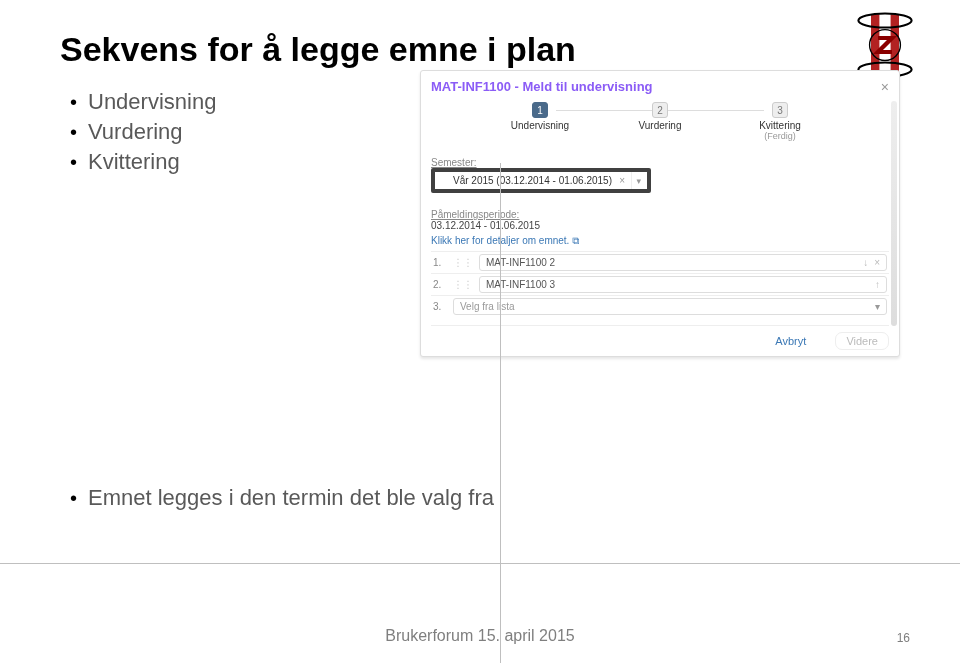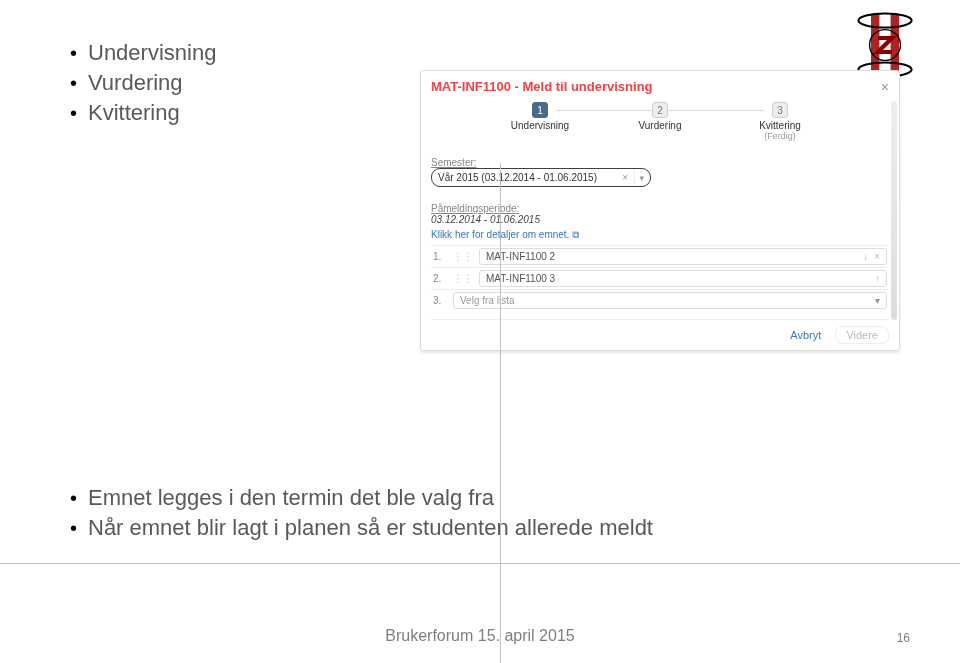--- a/index.html
+++ b/index.html
@@ -59,21 +59,21 @@
       border: 1px solid #ddd;
       border-radius: 3px;
       font-size: 11px;
       color: #555;
       padding: 8px 10px 6px 10px;
       box-shadow: 0 2px 3px rgba(0,0,0,0.1);
     }
     .dlg-title {
       font-size: 13px;
       font-weight: bold;
-      color: #ef4444;
+      color: #8b5cf6;
       margin-bottom: 8px;
     }
     .close-x {
       position: absolute;
       top: 8px;
       right: 10px;
       color: #999;
       cursor: pointer;
       font-size: 14px;
     }
@@ -110,23 +110,23 @@
       position: absolute;
       top: 8px;
       left: 125px;
       right: 125px;
       height: 1px;
       background: #ddd;
       z-index: 0;
     }
     .lbl-small { color: #888; font-size: 10px; margin-top: 16px; display: block; text-decoration: underline; }
     .input-box {
-      border: 1px solid #404040;
-      border-radius: 9px;
-      padding: 3px 6px;
+      border: 4px solid #404040;
+      border-radius: 2px;
+      padding: 3px 18px;
       display: inline-block;
       min-width: 220px;
       color: #333;
       font-size: 10px;
       background: #fff;
       position: relative;
     }
     .input-close {
       position: absolute;
       right: 22px;
@@ -166,21 +166,21 @@
       display: flex;
       align-items: center;
       justify-content: space-between;
       background: #fff;
       gap: 44px;
     }
     .gitem-box .right-icons { color: #bbb; display: flex; gap: 6px; }
     .gselect { border: 1px solid #ddd; border-radius: 3px; padding: 2px 6px; flex: 1; color: #999; display:flex; justify-content: space-between; }
     .dlg-footer { text-align: right; margin-top: 8px; border-top: 1px solid #eee; padding-top: 6px; }
     .btn-link { color: #3b78b5; font-size: 11px; display: inline-block; padding: 2px 10px; cursor: pointer; }
-    .btn-muted { color: #bbb; font-size: 11px; display: inline-block; padding: 2px 10px; border: 1px solid #eee; border-radius: 7px; margin-left: 1px; }
+    .btn-muted { color: #bbb; font-size: 11px; display: inline-block; padding: 2px 10px; border: 1px solid #eee; border-radius: 7px; margin-left: 16px; }
     .scroll-shadow { position: absolute; right: 2px; top: 30px; bottom: 30px; width: 6px; background: linear-gradient(#eee,#ddd); border-radius: 3px; }
 
     .slide-lines { position: absolute; bottom: 100px; left: 0; right: 0; }
     .slide-lines .h { border-top: 1px solid #bfbfbf; position: absolute; left: 0; right: 0; }
     .slide-lines .v { border-left: 1px solid #bfbfbf; position: absolute; top: -400px; height: 500px; }
 
     .footer-text {
       position: absolute;
       bottom: 18px;
       width: 100%;
@@ -207,20 +207,21 @@
     <svg viewBox="0 0 100 100">
       <rect x="30" y="6" width="12" height="88" fill="#b22222"></rect>
       <rect x="58" y="6" width="12" height="88" fill="#b22222"></rect>
       <ellipse cx="50" cy="15" rx="38" ry="10" fill="none" stroke="#000" stroke-width="3"></ellipse>
       <ellipse cx="50" cy="85" rx="38" ry="10" fill="none" stroke="#000" stroke-width="3"></ellipse>
       <circle cx="50" cy="50" r="22" fill="none" stroke="#000" stroke-width="2"></circle>
       <path d="M40 40 L60 40 L40 60 L60 60" stroke="#8a0000" stroke-width="6" fill="none"></path>
     </svg>
   </div>
 
+  <h1 class="title">Sekvens for å legge emne i plan</h1>
 
   <div class="left-col">
     <ul class="bullets">
       <li>Undervisning</li>
       <li>Vurdering</li>
       <li>Kvittering</li>
     </ul>
   </div>
 
   <div class="dialog">
@@ -245,21 +246,21 @@
     </div>
 
     <span class="lbl-small">Semester:</span>
     <div class="input-box">
       <span>Vår 2015 (03.12.2014 - 01.06.2015)</span>
       <span class="input-close">×</span>
       <span class="input-arrow">▾</span>
     </div>
 
     <span class="lbl-small">Påmeldingsperiode:</span>
-    <div style="font-size:10px;color:#444;font-style:italic;">03.12.2014 - 01.06.2015</div>
+    <div style="font-size:10px;color:#444;">03.12.2014 - 01.06.2015</div>
 
     <a class="link-blue">
       <span>Klikk her for detaljer om emnet.</span>
       <span class="ext-icon">⧉</span>
     </a>
 
 
     <div class="group-items">
 
       <div class="grow">
@@ -297,21 +298,20 @@
 
     <div class="dlg-footer">
       <span class="btn-link">Avbryt</span>
       <span class="btn-muted">Videre</span>
     </div>
   </div>
 
   <div class="bottom-bullets">
     <ul class="bullets">
       <li>Emnet legges i den termin det ble valg fra</li>
-      <li>Når emnet blir lagt i planen så er studenten allerede meldt</li>
     </ul>
   </div>
 
   <div class="slide-lines">
     <div class="h" style="top:0;"></div>
     <div class="v" style="left:500px;"></div>
   </div>
 
   <div class="footer-text">Brukerforum 15. april 2015</div>
   <div class="footer-page">16</div>

